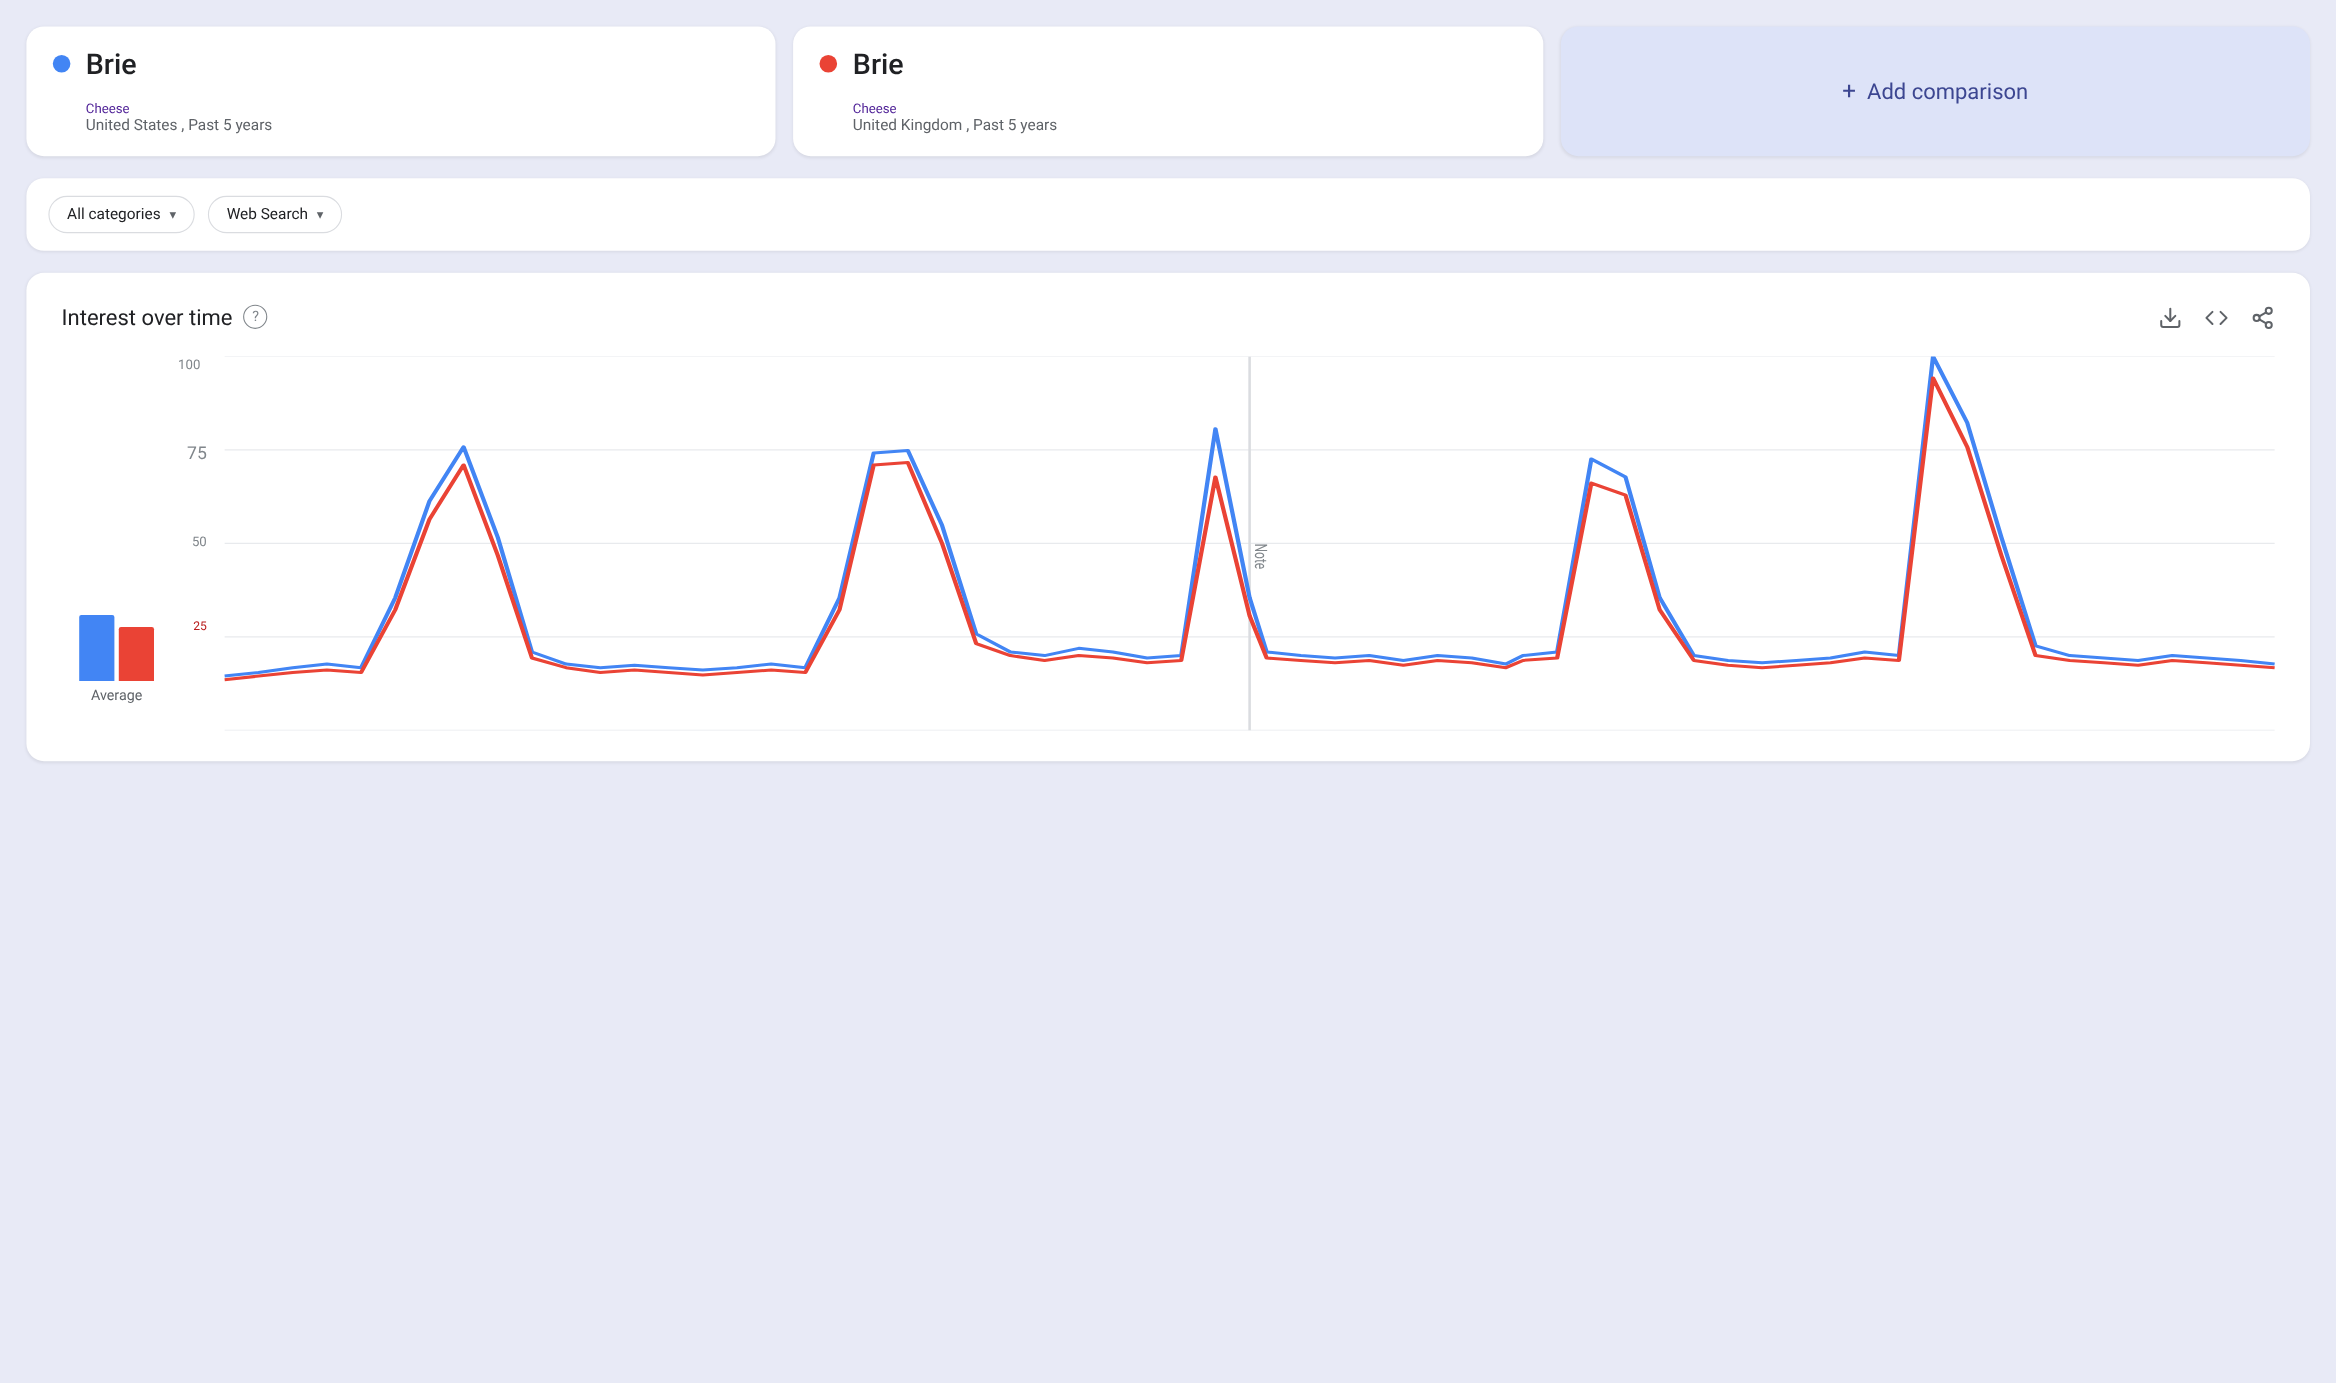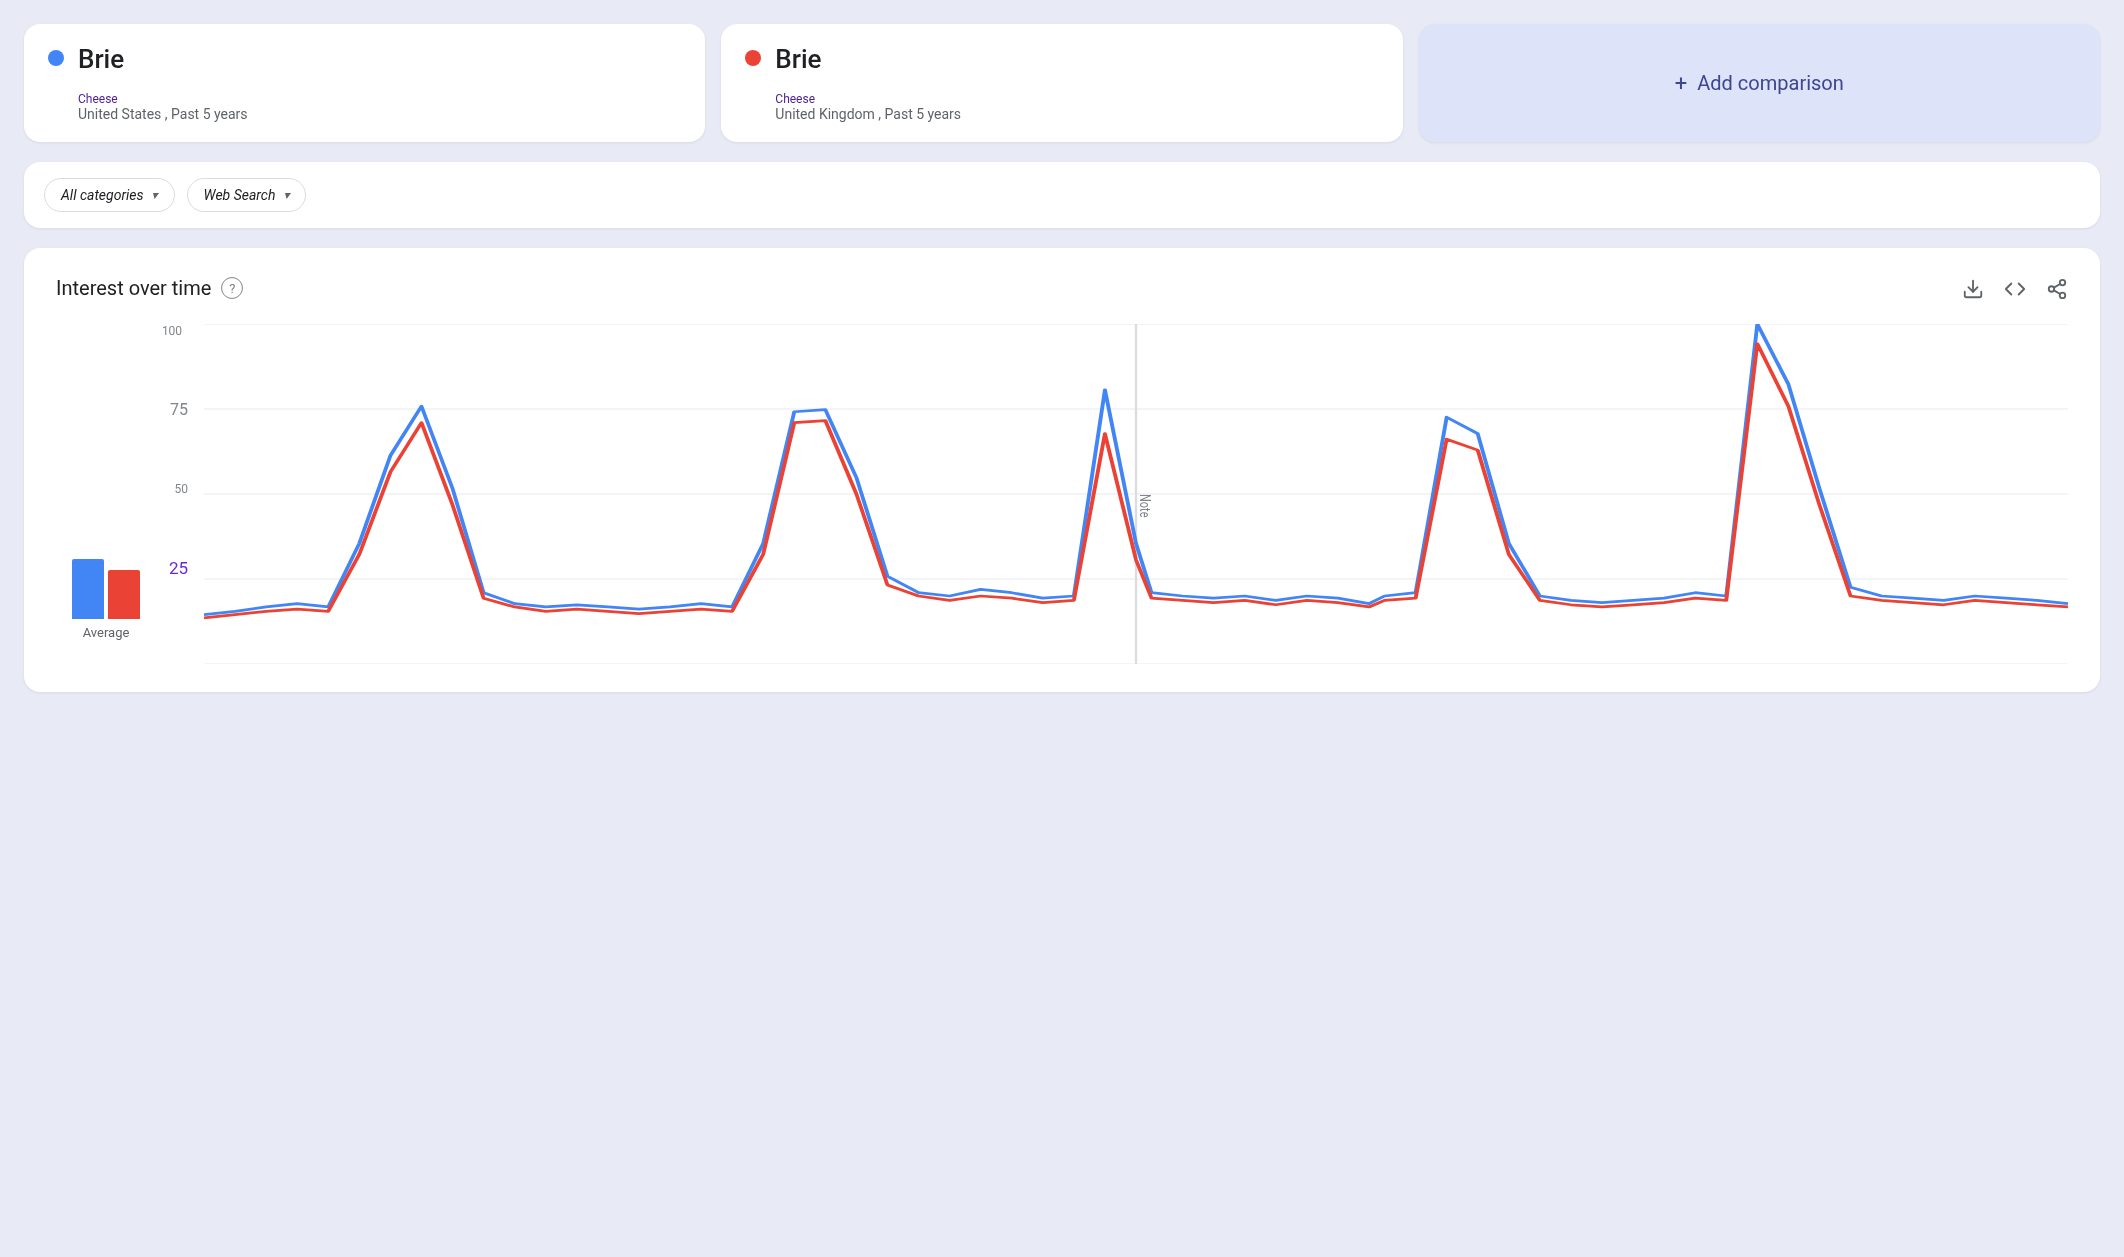--- a/index.html
+++ b/index.html
@@ -89,21 +89,20 @@
       border-radius: 24px;
       padding: 8px 16px;
       font-size: 14px;
       color: #202124;
       display: flex;
       align-items: center;
       gap: 8px;
       cursor: pointer;
       background: #fff;
       user-select: none;
-      font-style: italic;
     }
     .chevron-icon {
       font-size: 12px;
       color: #5f6368;
     }
 
     .chart-section {
       background: #fff;
       border-radius: 16px;
       padding: 28px 32px 24px;
@@ -288,21 +287,21 @@
       </div>
       <span class="legend-label">Average</span>
     </div>
 
     <div style="flex:1; position:relative;">
 
       <div style="position:absolute; left:0; top:0; bottom:28px; width:40px; display:flex; flex-direction:column; justify-content:space-between; pointer-events:none;">
         <span class="y-label" style="font-size:12px;color:#80868b;text-align:center;padding-right:8px;">100</span>
         <span class="y-label" style="font-size:16px;color:#80868b;text-align:right;padding-right:8px;">75</span>
         <span class="y-label" style="font-size:12px;color:#80868b;text-align:right;padding-right:8px;">50</span>
-        <span class="y-label" style="font-size:17px;color:#6d28d9;text-align:right;padding-right:8px;">25</span>
+        <span class="y-label" style="font-size:11px;color:#b91c1c;text-align:right;padding-right:8px;">25</span>
         <span class="y-label" style="font-size:12px;color:#80868b;text-align:right;padding-right:8px;"></span>
       </div>
 
       <div style="margin-left:48px; position:relative;">
         <svg width="100%" height="340" viewBox="0 0 1200 310" preserveAspectRatio="none">
 
           <line x1="0" y1="0" x2="1200" y2="0" stroke="#e8eaed" stroke-width="1"></line>
           <line x1="0" y1="77.5" x2="1200" y2="77.5" stroke="#e8eaed" stroke-width="1"></line>
           <line x1="0" y1="155" x2="1200" y2="155" stroke="#e8eaed" stroke-width="1"></line>
           <line x1="0" y1="232.5" x2="1200" y2="232.5" stroke="#e8eaed" stroke-width="1"></line>

